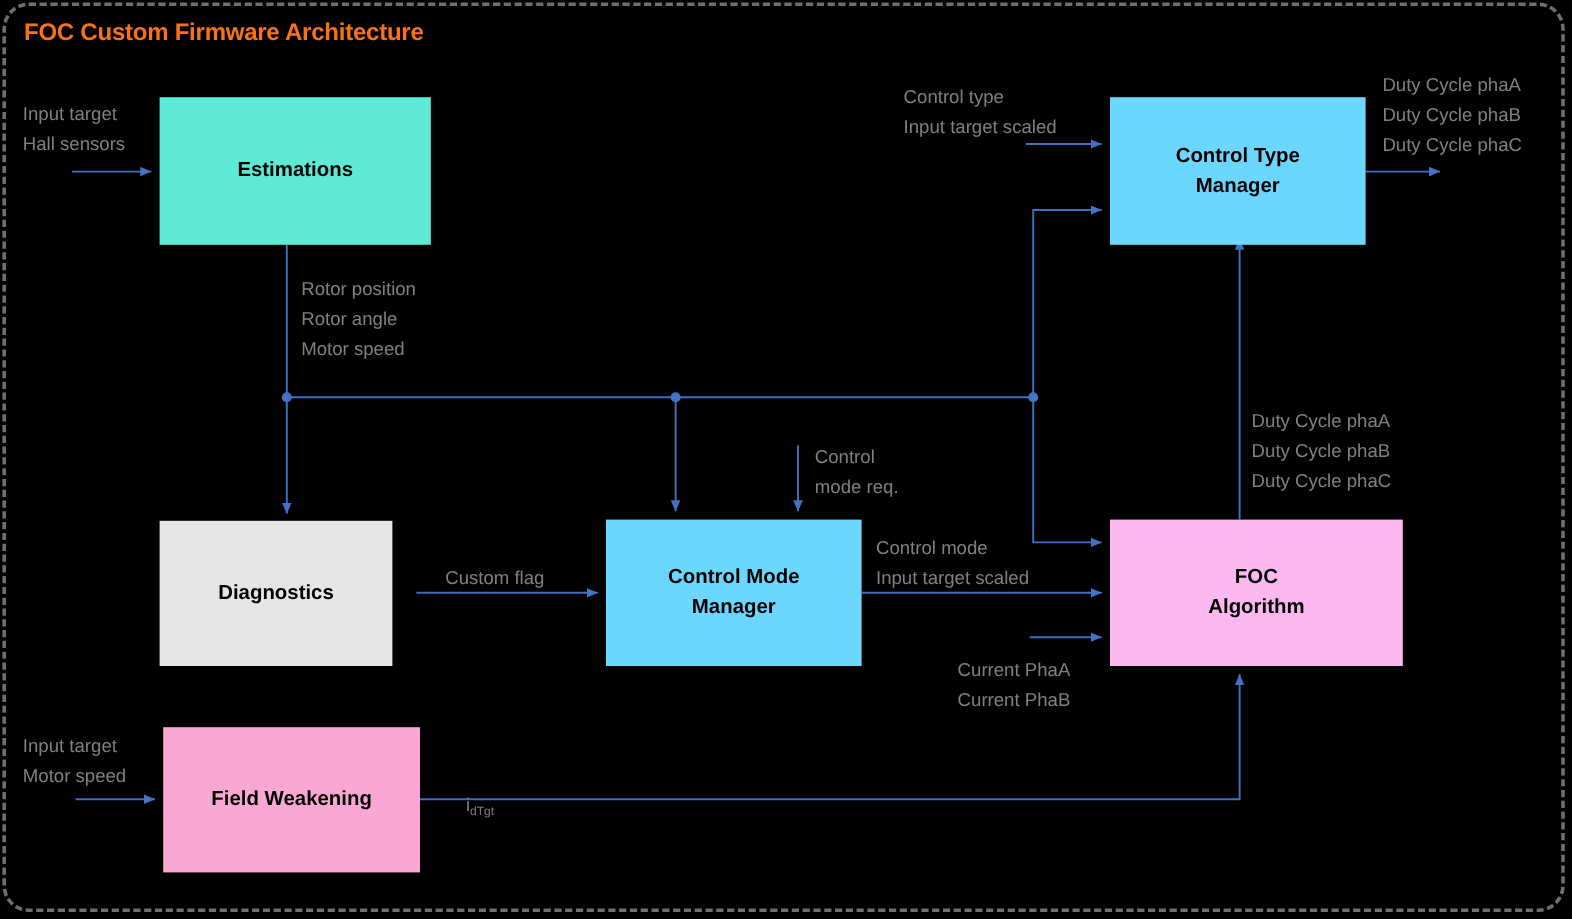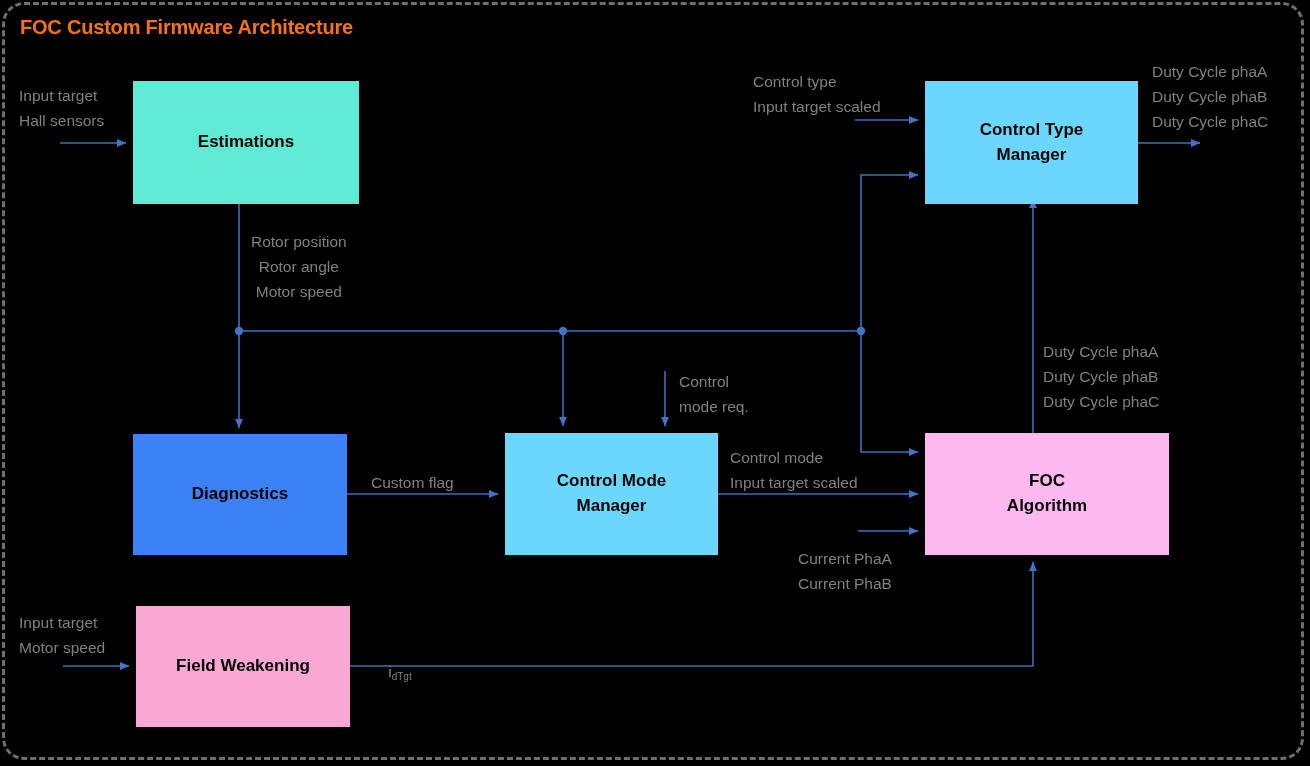--- a/index.html
+++ b/index.html
@@ -133,42 +133,42 @@
 
   <div class="block" style="left:133px; top:81px; width:226px; height:123px; background:#5eead4;">
     <span>Estimations</span>
   </div>
 
   <div class="block" style="left:925px; top:81px; width:213px; height:123px; background:#6BD7FD; white-space:pre-line;">
     <span style="white-space:pre-line;">Control Type
 Manager</span>
   </div>
 
-  <div class="block" style="left:133px; top:434px; width:214px; height:121px; background:#3b82f6;">
+  <div class="block" style="left:133px; top:434px; width:194px; height:121px; background:#e5e5e5;">
     <span>Diagnostics</span>
   </div>
 
   <div class="block" style="left:505px; top:433px; width:213px; height:122px; background:#6BD7FD;">
     <span style="white-space:pre-line;">Control Mode
 Manager</span>
   </div>
 
   <div class="block" style="left:925px; top:433px; width:244px; height:122px; background:#FDB8EF;">
     <span style="white-space:pre-line;">FOC
 Algorithm</span>
   </div>
 
   <div class="block" style="left:136px; top:606px; width:214px; height:121px; background:#f9a8d4;">
     <span>Field Weakening</span>
   </div>
 
   <div class="lbl" style="left:19px; top:83px;">Input target
 Hall sensors</div>
 
-  <div class="lbl" style="left:251px; top:229px;text-align:center;">Rotor position
+  <div class="lbl" style="left:251px; top:229px;">Rotor position
 Rotor angle
 Motor speed</div>
 
   <div class="lbl" style="left:753px; top:69px;">Control type
 Input target scaled</div>
 
   <div class="lbl" style="left:1152px; top:59px;">Duty Cycle phaA
 Duty Cycle phaB
 Duty Cycle phaC</div>
 

